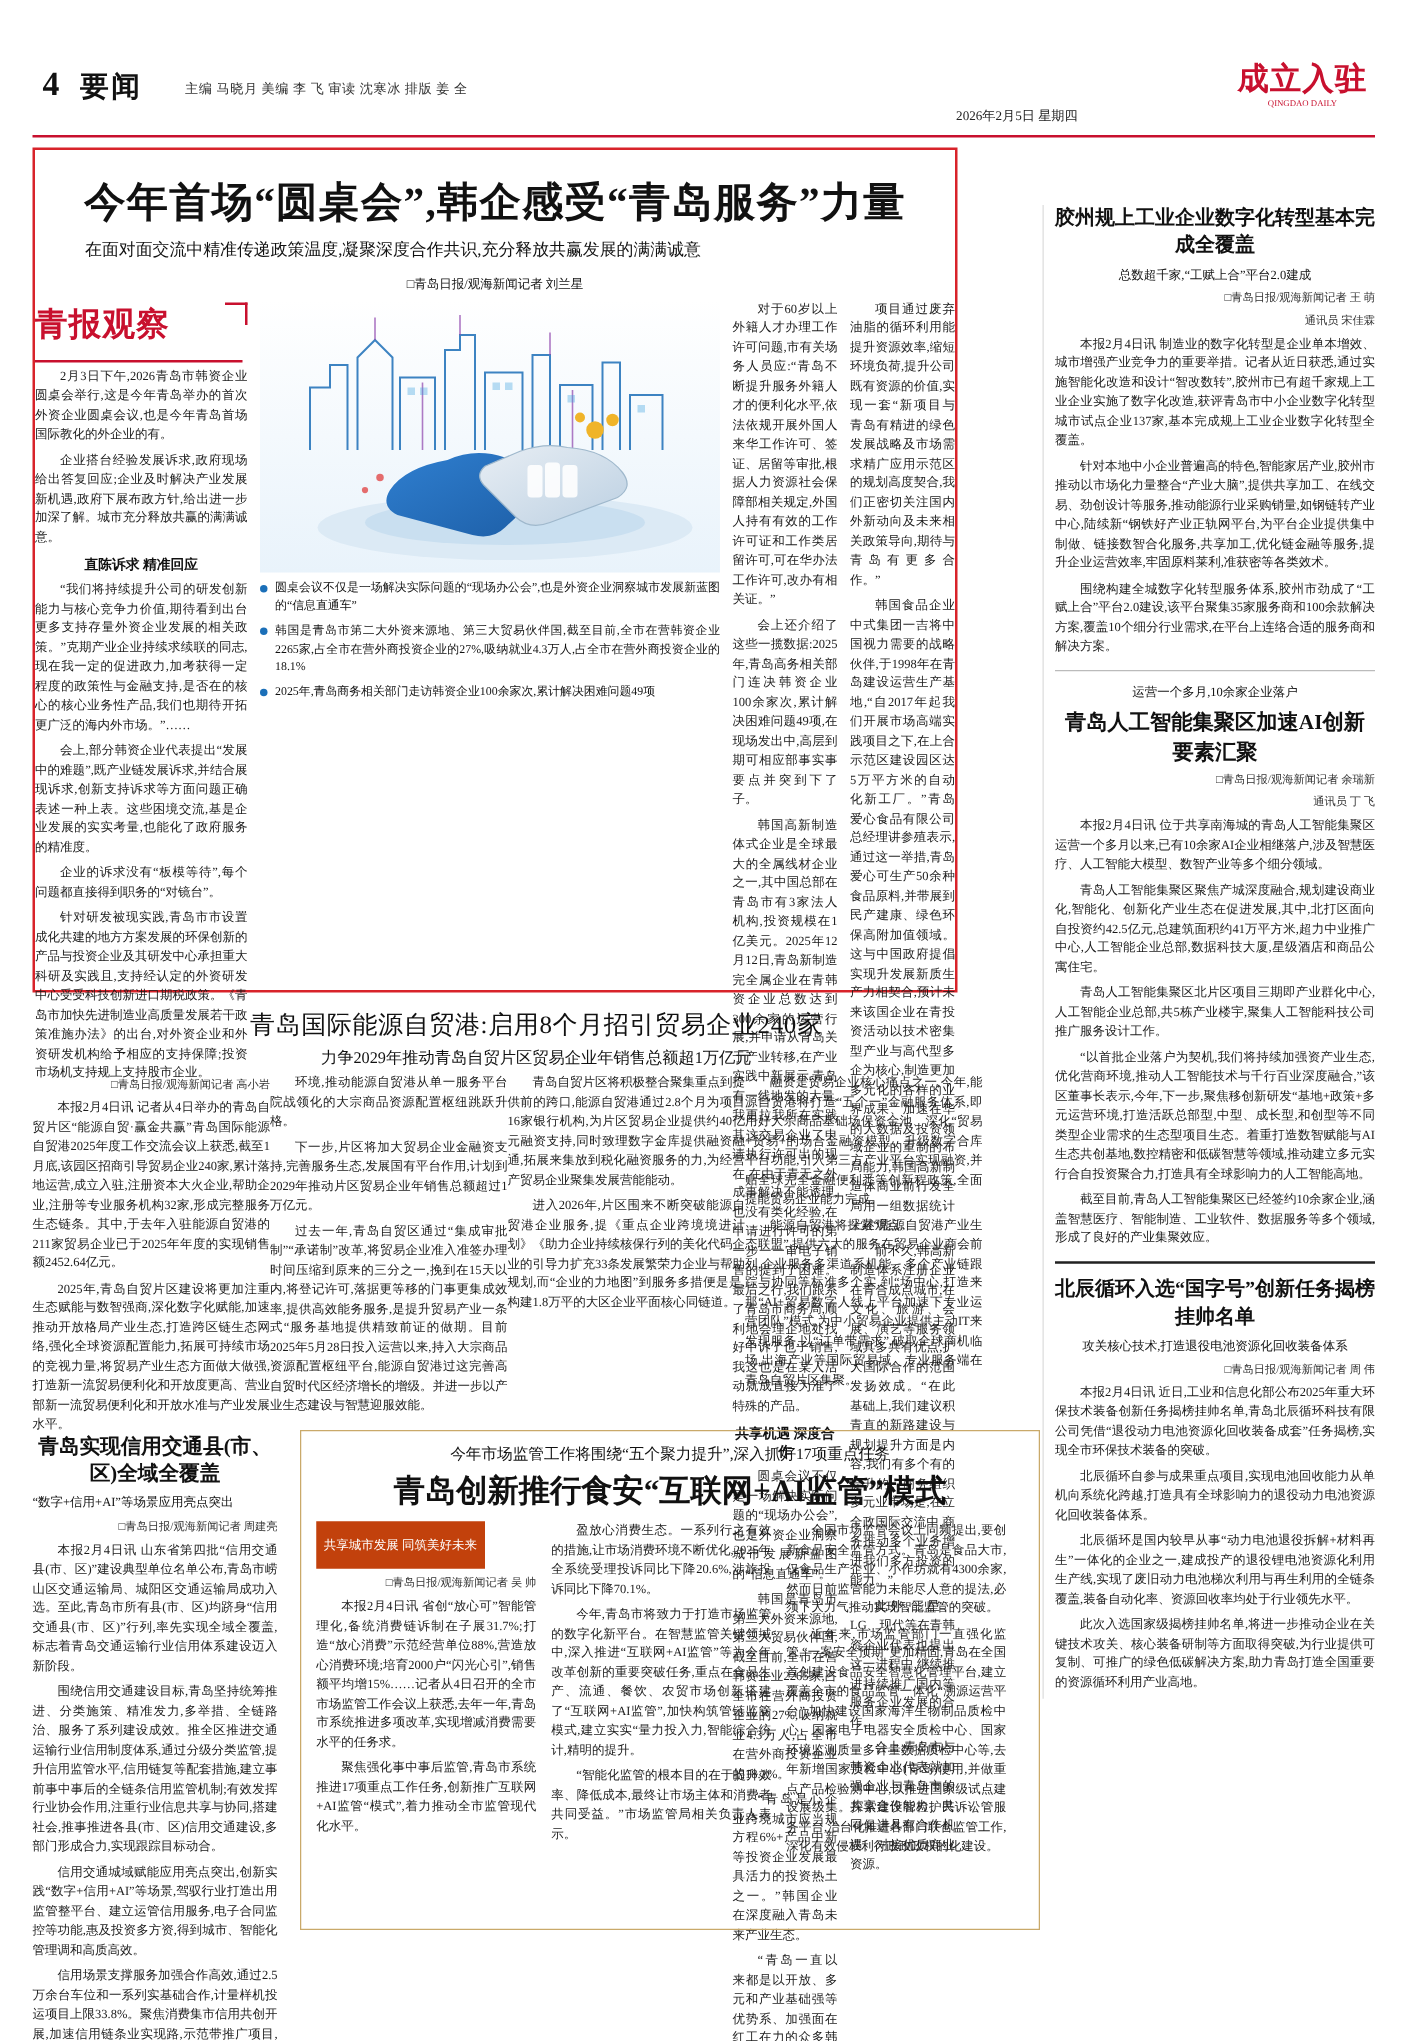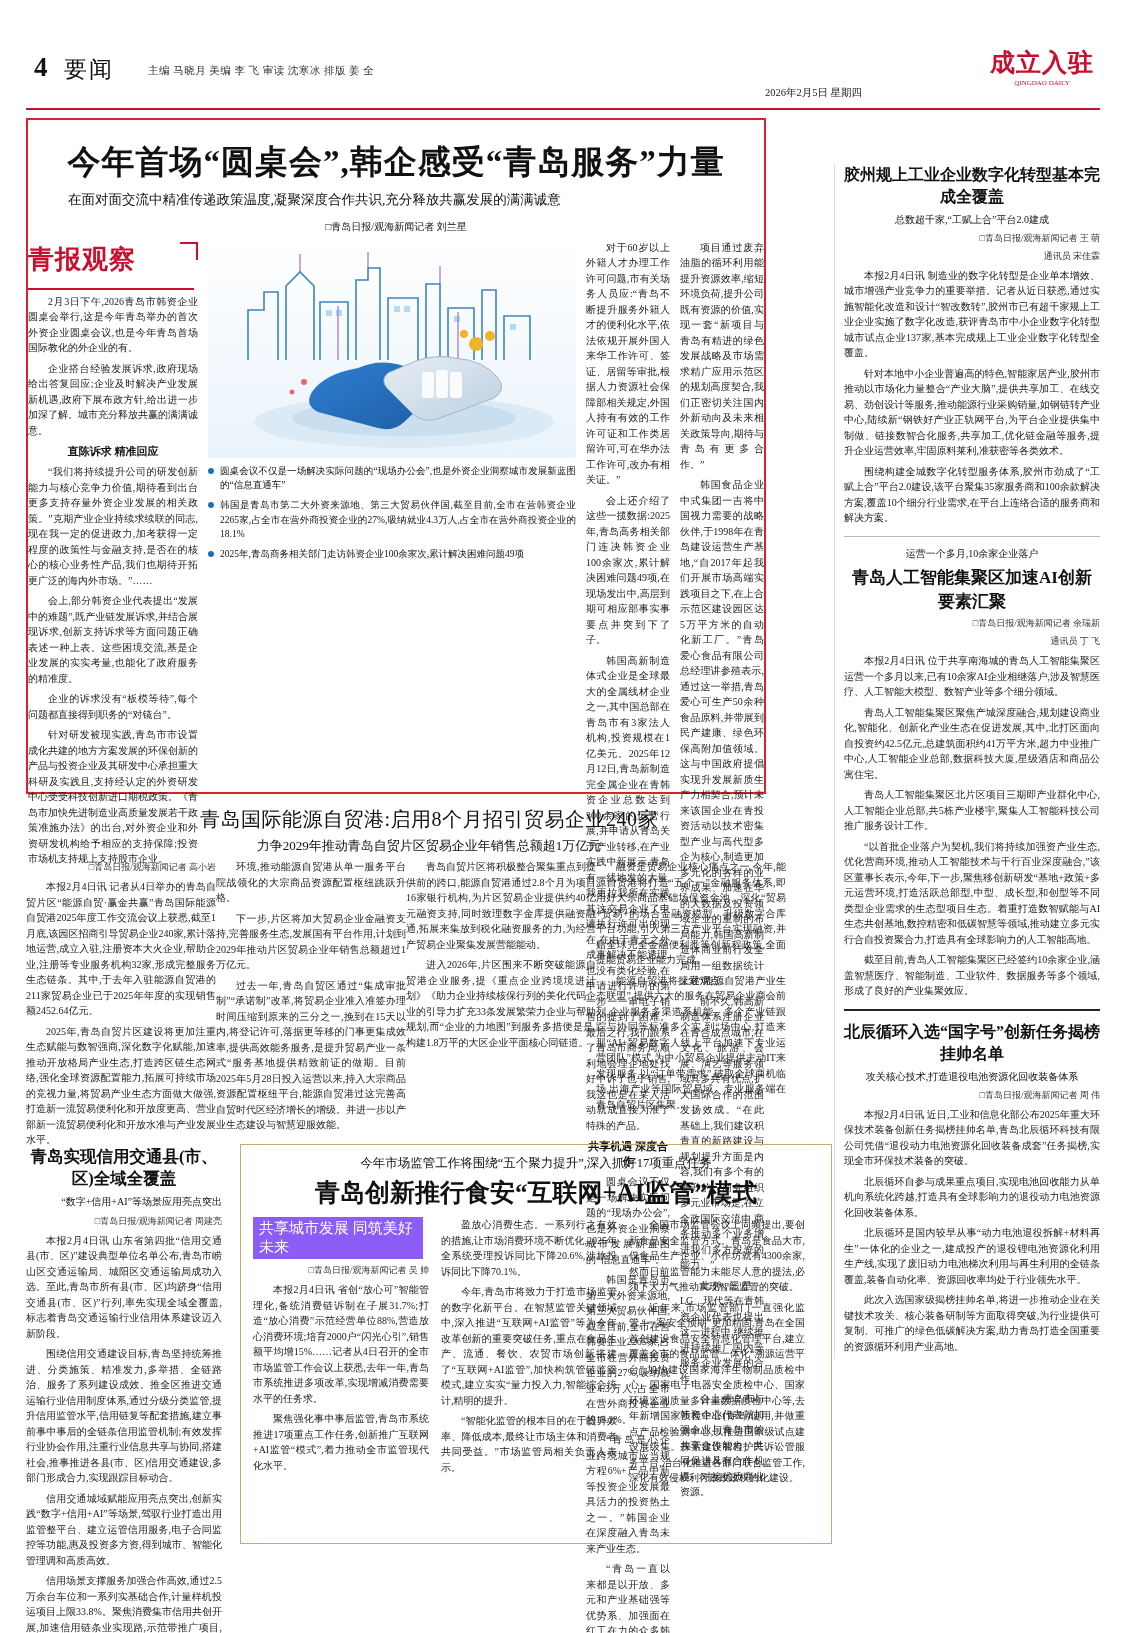--- a/index.html
+++ b/index.html
@@ -2,21 +2,21 @@
 <html><head>
 <meta charset="utf-8">
 <style>
   html,body{margin:0;padding:0;background:#ffffff;}
   body{width:1126px;height:1633px;font-family:"Liberation Serif",serif;color:#111;position:relative;}
   .page{position:relative;width:1126px;height:1633px;box-sizing:border-box;padding:0 26px;}
 
   
   .masthead{position:relative;height:62px;border-bottom:2px solid #c8102e;margin-top:46px;}
   .pagenum{position:absolute;left:8px;top:6px;font-size:27px;font-weight:bold;font-family:"Liberation Serif",serif;}
-  .sectiontitle{position:absolute;left:38px;top:8px;font-size:23px;font-weight:normal;letter-spacing:2px;}
+  .sectiontitle{position:absolute;left:38px;top:8px;font-size:23px;font-weight:bold;letter-spacing:2px;}
   .staffline{position:absolute;left:122px;top:18px;font-size:10.5px;color:#333;letter-spacing:.5px;}
   .dateline{position:absolute;right:238px;top:40px;font-size:10.5px;color:#222;}
   .brand{position:absolute;right:6px;top:0px;font-size:25px;font-weight:bold;color:#c8102e;letter-spacing:1px;font-family:"Liberation Serif",serif;}
   .brand small{display:block;font-size:7px;color:#c8102e;letter-spacing:0;text-align:center;font-weight:normal;}
   .hl{font-size:10px;line-height:1.55;text-align:justify;color:#1a1a1a;}
   .hl p{margin:0 0 5px 0;text-indent:2em;}
   .subh{font-size:11px;font-weight:bold;text-align:center;margin:6px 0 5px;}
   .byline2{font-size:9px;color:#333;text-align:right;margin:2px 0 5px;}
 
   
@@ -45,29 +45,29 @@
   
   .story2{margin-top:12px;width:806px;}
   .story2 h2{font-size:20px;font-weight:normal;text-align:center;margin:2px 0 4px;letter-spacing:.5px;}
   .story2 .deck{font-size:13px;text-align:center;margin-bottom:0;}
   .s2grid{display:flex;gap:0;margin-top:4px;}
   .s2col{width:190px;}
 
   
   .story3{position:absolute;left:26px;top:1100px;width:196px;}
   .story3 h3{font-size:16.5px;font-weight:bold;line-height:1.35;text-align:center;margin:0 0 4px;}
-  .story3 .sub{font-size:10px;text-align:right;margin-bottom:6px;}
+  .story3 .sub{font-size:10px;text-align:left;margin-bottom:6px;}
 
   
   .story4{position:absolute;left:240px;top:1098px;width:592px;border:1px solid #c9a96a;box-sizing:border-box;padding:10px 12px;height:400px;}
   .story4 .kicker{font-size:12.5px;text-align:center;margin-bottom:4px;}
   .story4 h2{font-size:25px;font-weight:bold;text-align:center;margin:2px 0 8px;}
   .s4grid{display:flex;gap:12px;}
   .s4col{width:176px;}
-  .redtag{display:inline-block;background:#8b5cf6;color:#fff;font-size:15px;padding:2px 6px;margin-right:6px;}
+  .redtag{display:inline-block;background:#c2410c;color:#fff;font-size:10px;padding:12px 6px;margin-right:6px;}
   .tagline{font-size:10.5px;margin-bottom:5px;}
 
   
   .rail{position:absolute;right:26px;top:118px;width:256px;}
   .rail h3{font-size:16px;font-weight:bold;line-height:1.4;text-align:center;margin:0 0 4px;}
   .rail h3.big{font-size:17px;}
   .rail .sub{font-size:10px;text-align:center;margin-bottom:5px;}
   .hr{border-top:1px solid #bbb;margin:10px 0;}
   .hrthick{border-top:2px solid #222;margin:10px 0;}
   .vline{position:absolute;left:-10px;top:0;bottom:0;border-left:1px solid #ddd;}

